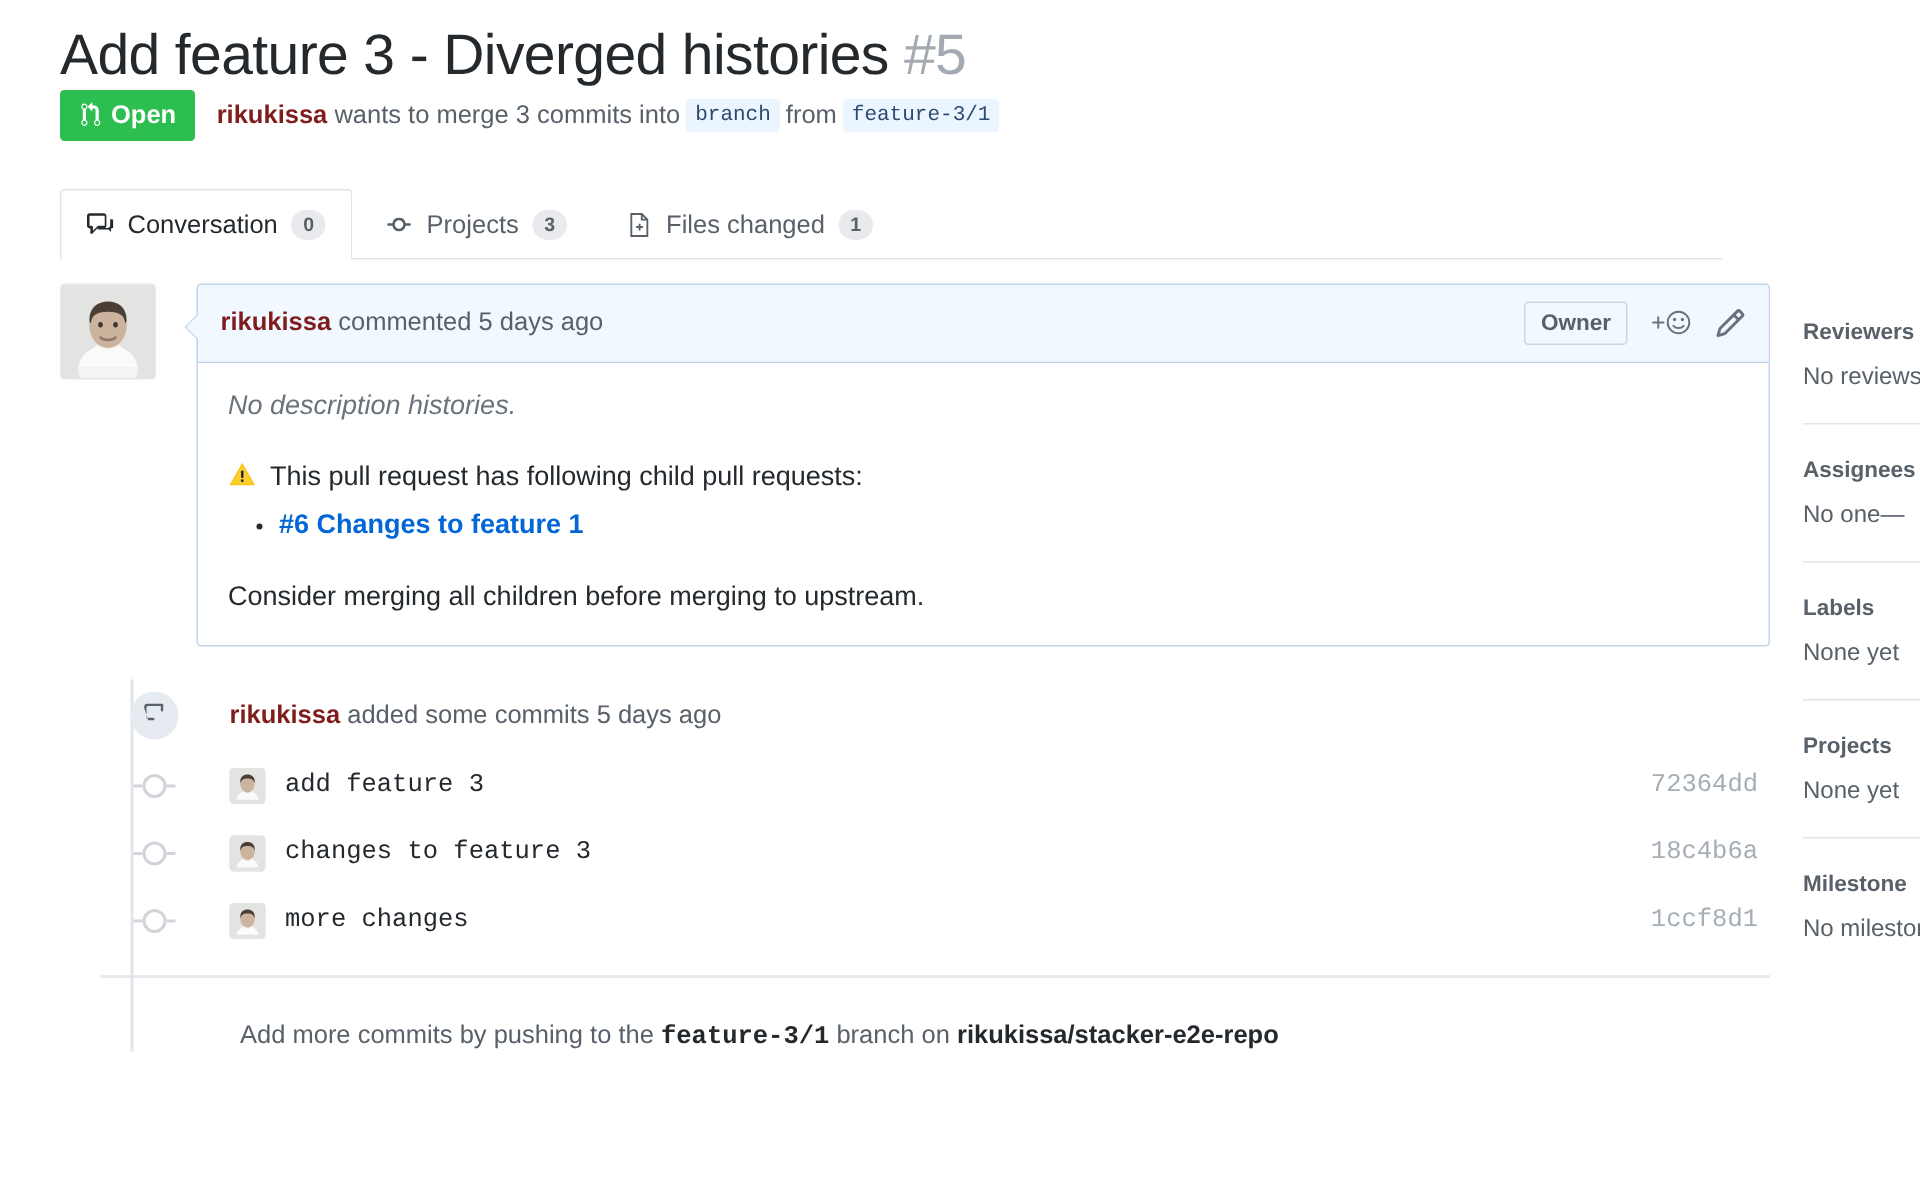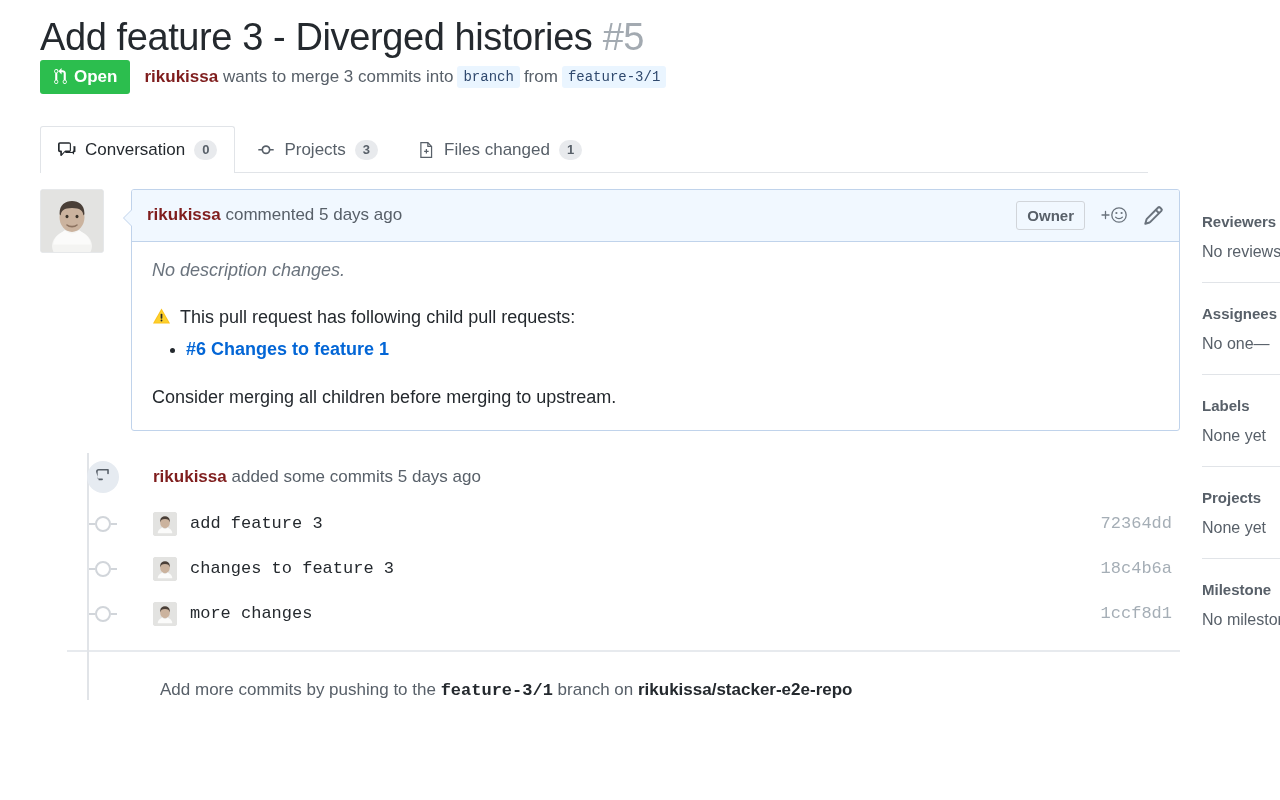--- a/index.html
+++ b/index.html
@@ -387,21 +387,21 @@
               </span>
               <span class="icon-btn">
                 <svg width="21" height="21" viewBox="0 0 16 16" fill="#6a737d" aria-hidden="true">
                   <path d="M11.013 1.427a1.75 1.75 0 0 1 2.474 0l1.086 1.086a1.75 1.75 0 0 1 0 2.474l-8.61 8.61c-.21.21-.47.364-.756.445l-3.251.93a.75.75 0 0 1-.927-.928l.929-3.25c.081-.286.235-.547.445-.758l8.61-8.61Zm1.414 1.06a.25.25 0 0 0-.354 0L10.811 3.75l1.439 1.44 1.263-1.263a.25.25 0 0 0 0-.354l-1.086-1.086ZM11.189 6.25 9.75 4.81l-6.286 6.287a.25.25 0 0 0-.064.108l-.558 1.953 1.953-.558a.249.249 0 0 0 .108-.064l6.286-6.286Z"></path>
                 </svg>
               </span>
             </div>
           </div>
 
           <div class="comment-body">
-            <p class="no-desc">No description changes.</p>
+            <p class="no-desc">No description histories.</p>
 
             <p class="warn-line">
               <span class="warn-emoji">
                 <svg width="19" height="19" viewBox="0 0 20 20" aria-hidden="true">
                   <path d="M10 1.6 19 17.4H1z" fill="#fcc21b"></path>
                   <path d="M10 3.6 17.2 16.4H2.8z" fill="#fcd02d"></path>
                   <rect x="9.1" y="7" width="1.8" height="5.3" rx=".8" fill="#2b2b2b"></rect>
                   <circle cx="10" cy="14.2" r="1" fill="#2b2b2b"></circle>
                 </svg>
               </span>

